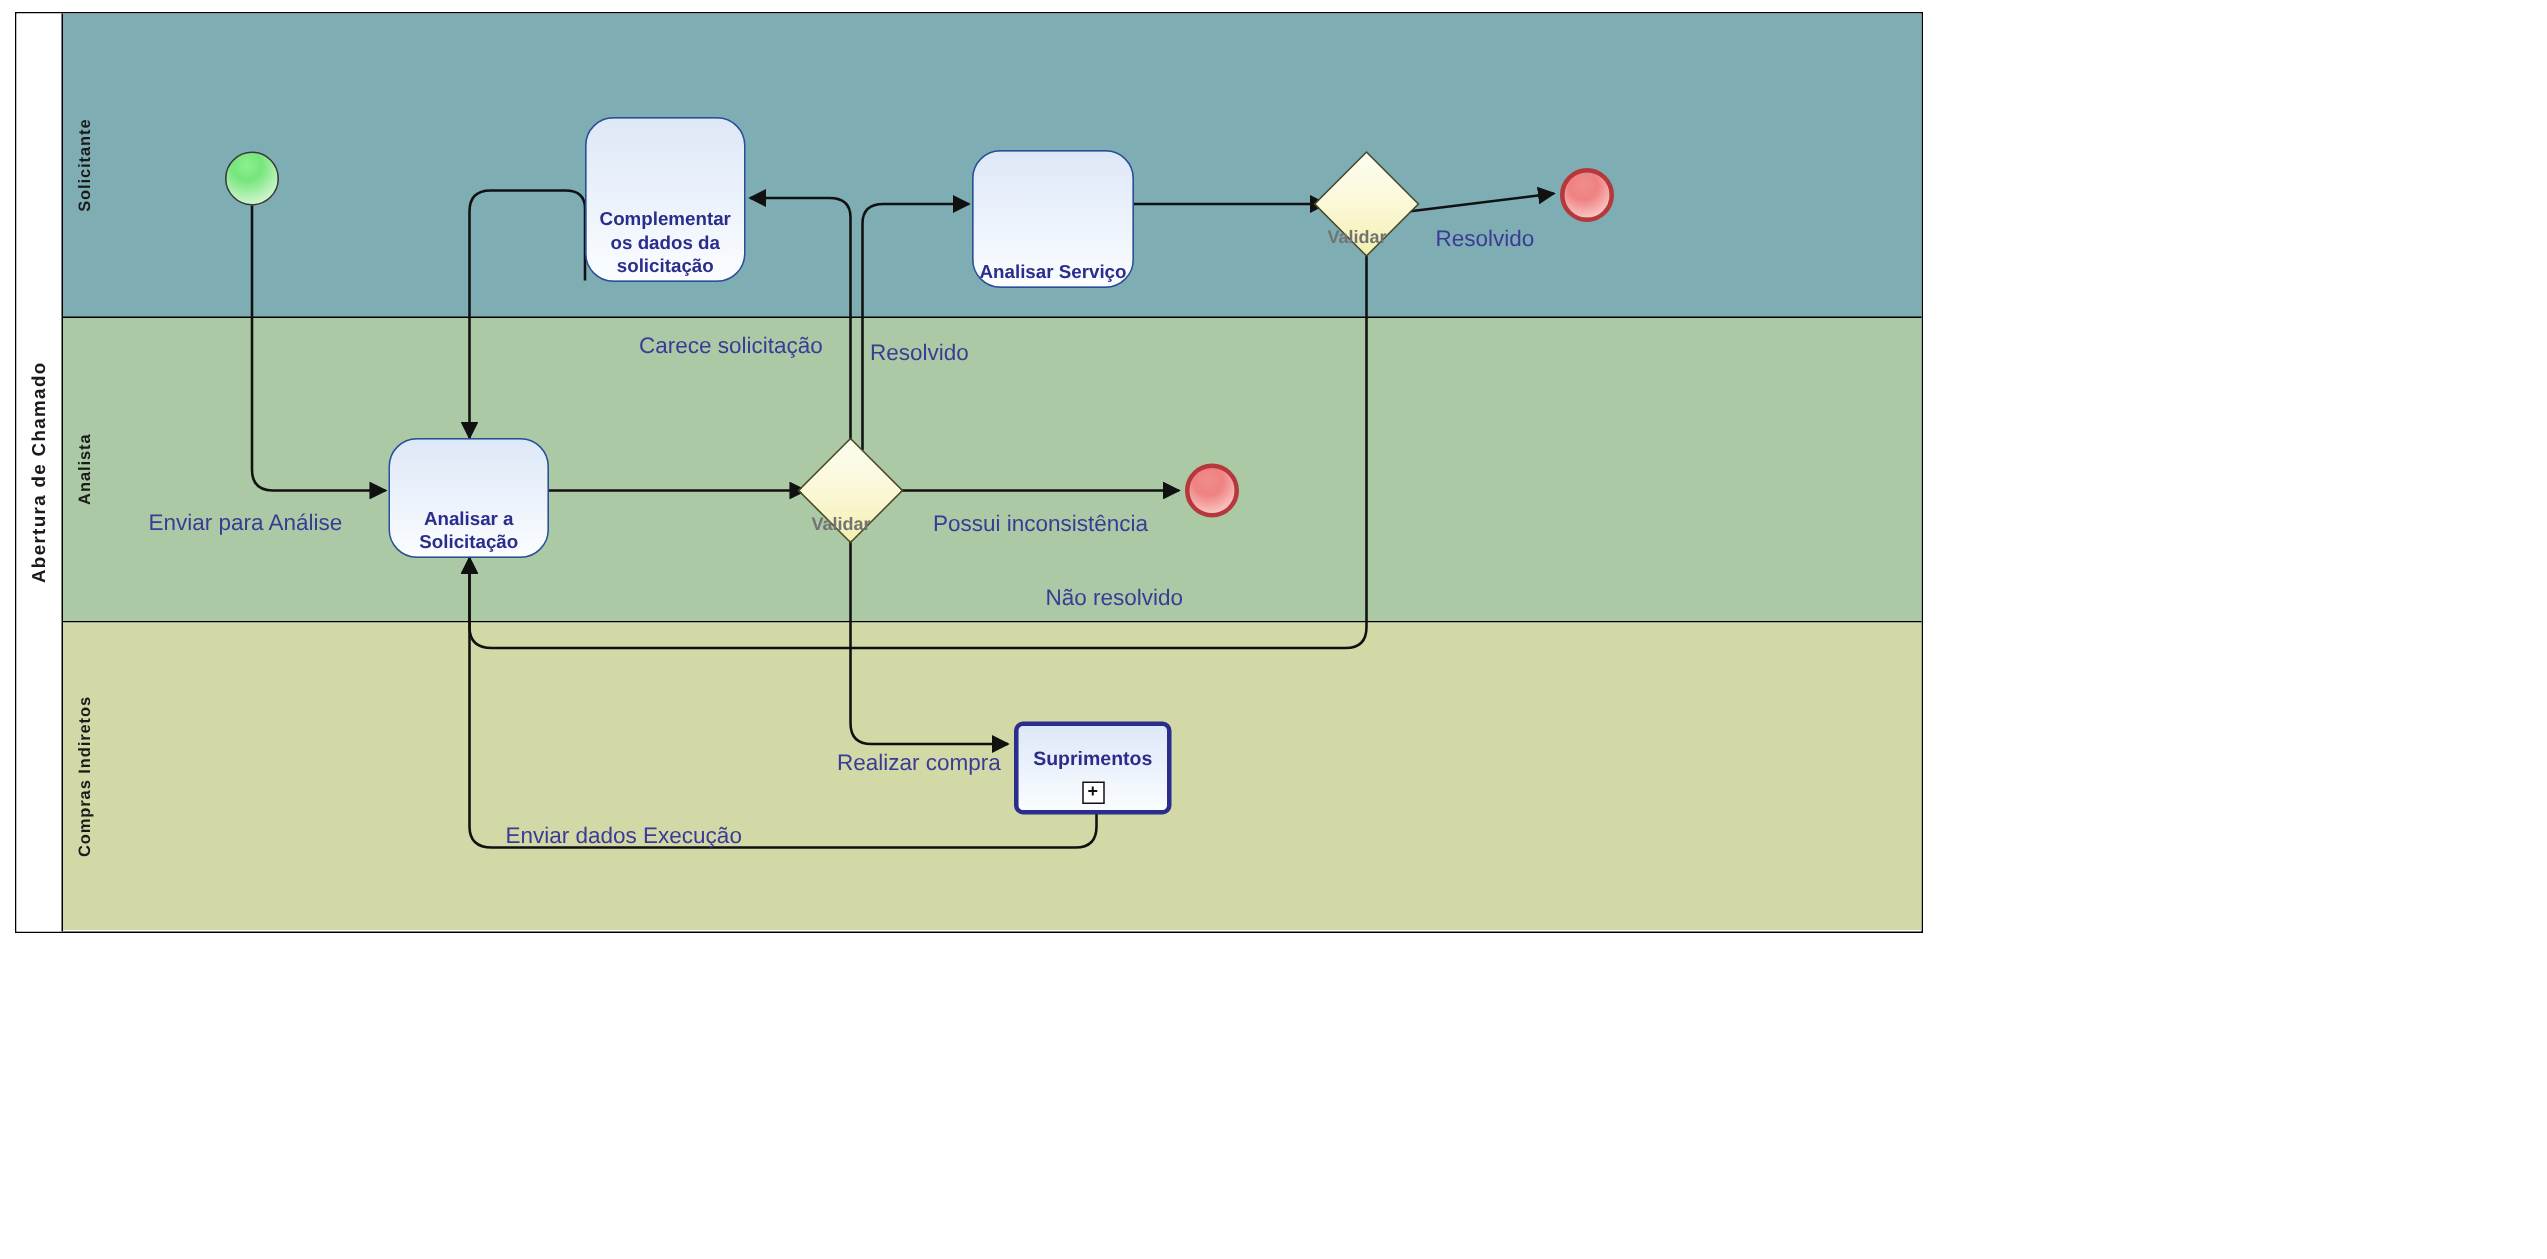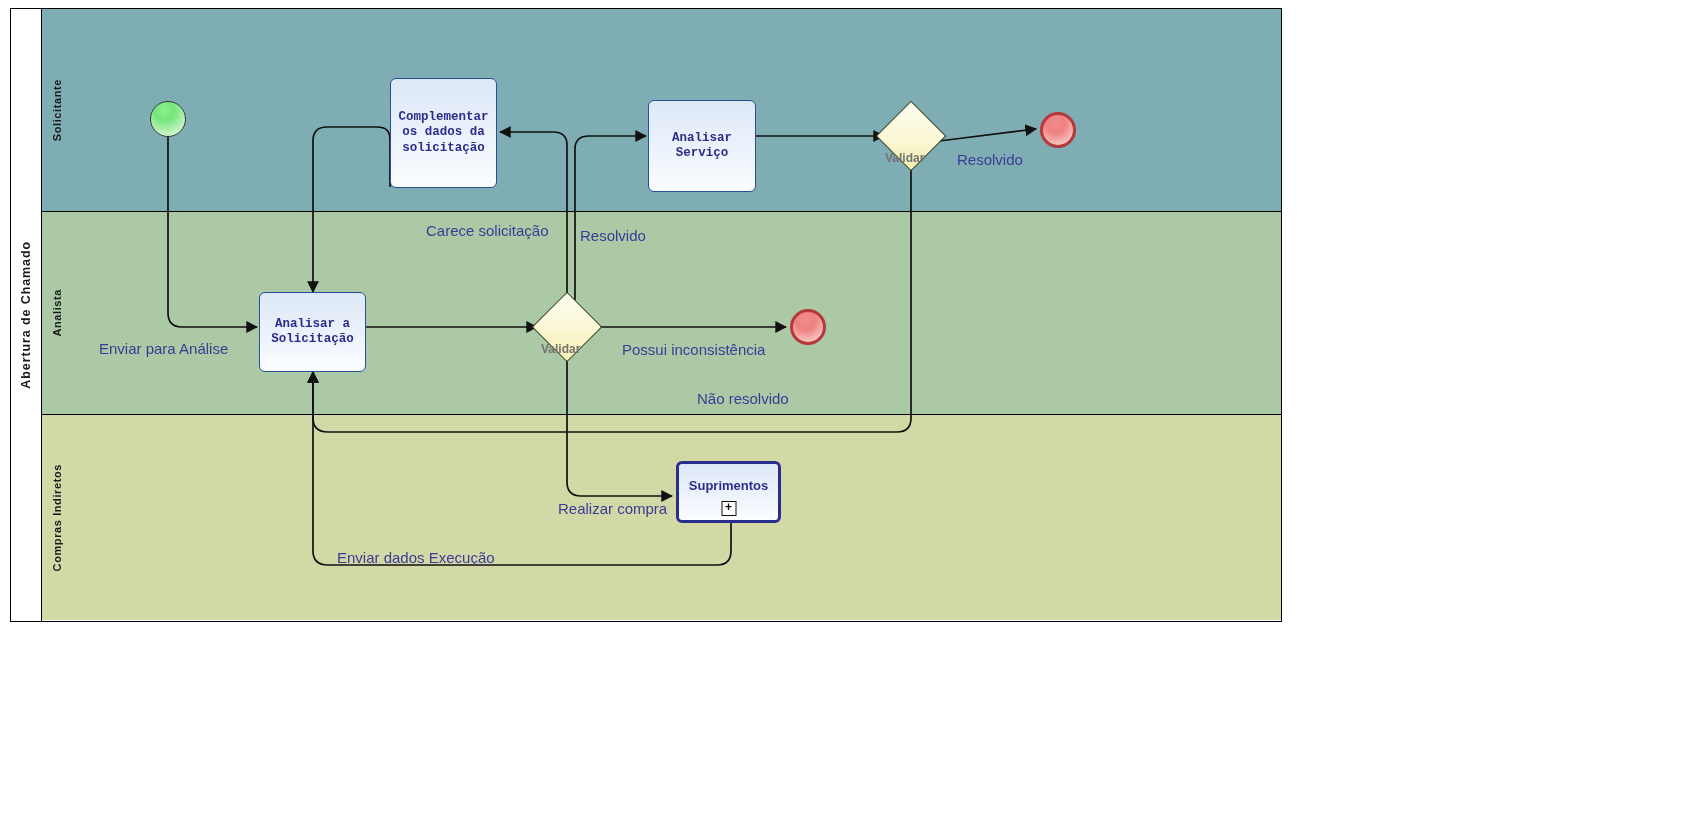--- a/index.html
+++ b/index.html
@@ -91,31 +91,30 @@
     width: 1698px; height: 839px;
     pointer-events: none;
   }
 
   
   .node { position: absolute; box-sizing: border-box; }
 
   .task {
     background: linear-gradient(to bottom, #dde8f7 0%, #eaf1fb 45%, #fbfdff 100%);
     border: 1.5px solid #2b4e9b;
-    border-radius: 6px;
-    display: flex;
-    align-items: center;
+    border-radius: 19px;
+    display: flex;
+    align-items: flex-end;
     justify-content: center;
     text-align: center;
     color: #2b2d8c;
     font-size: 12.5px;
     font-weight: bold;
     line-height: 1.22;
     padding: 2px 4px;
-    font-family: Liberation Mono, monospace;
   }
 
   .subprocess {
     background: linear-gradient(to bottom, #dde8f7 0%, #eaf1fb 45%, #fbfdff 100%);
     border: 3px solid #2b2d8c;
     border-radius: 6px;
     display: flex;
     align-items: flex-start;
     justify-content: center;
     text-align: center;
@@ -258,21 +257,21 @@
 
   <div class="node task" style="left:259px; top:292px; width:107px; height:80px;">
     <span>Analisar a Solicitação</span>
   </div>
 
   <div class="node gateway" style="left:542px; top:302px;"></div>
   <div class="node-label" style="left:541px; top:342px;">Validar</div>
 
   <div class="node event event-end" style="left:790px; top:309px;"></div>
 
-  <div class="node subprocess" style="left:676px; top:461px; width:105px; height:62px;">
+  <div class="node subprocess" style="left:676px; top:481px; width:105px; height:62px;">
     <span>Suprimentos</span>
     <span class="sub-marker">+</span>
   </div>
 
   <div class="flow-label" style="left:99px; top:340px;">Enviar para Análise</div>
 
   <div class="flow-label" style="left:426px; top:222px;">Carece solicitação</div>
 
   <div class="flow-label" style="left:580px; top:227px;">Resolvido</div>
 

